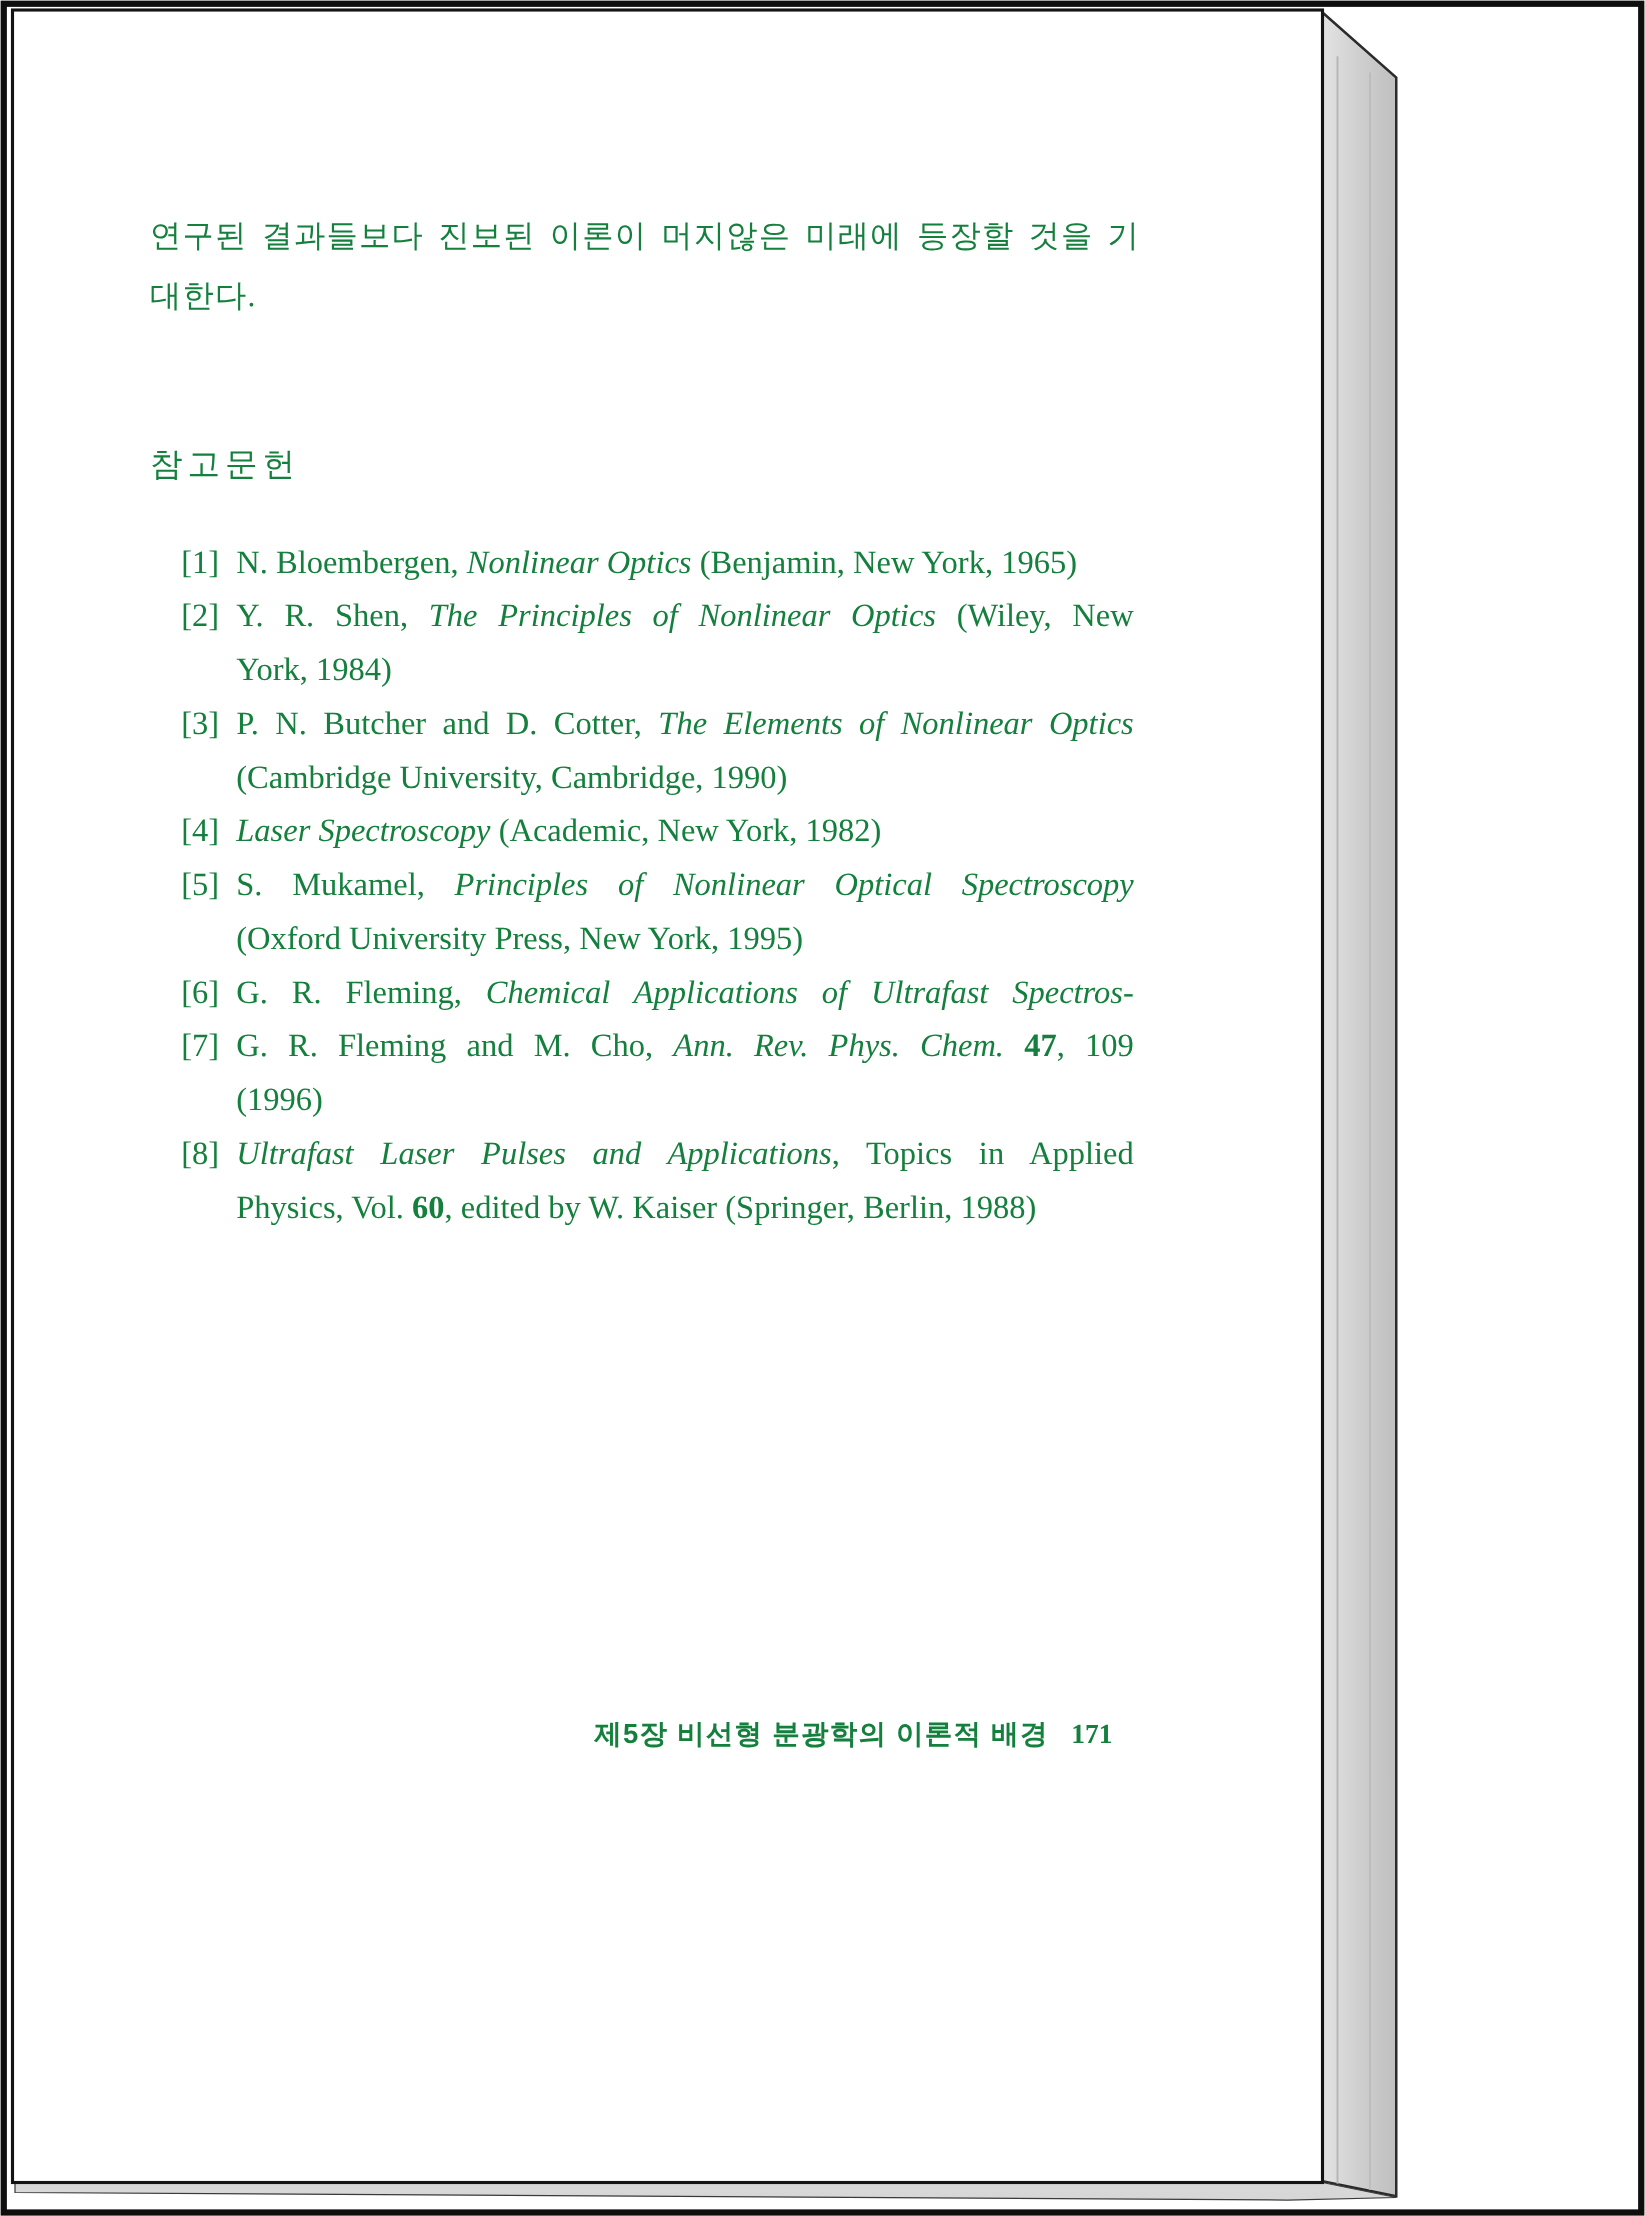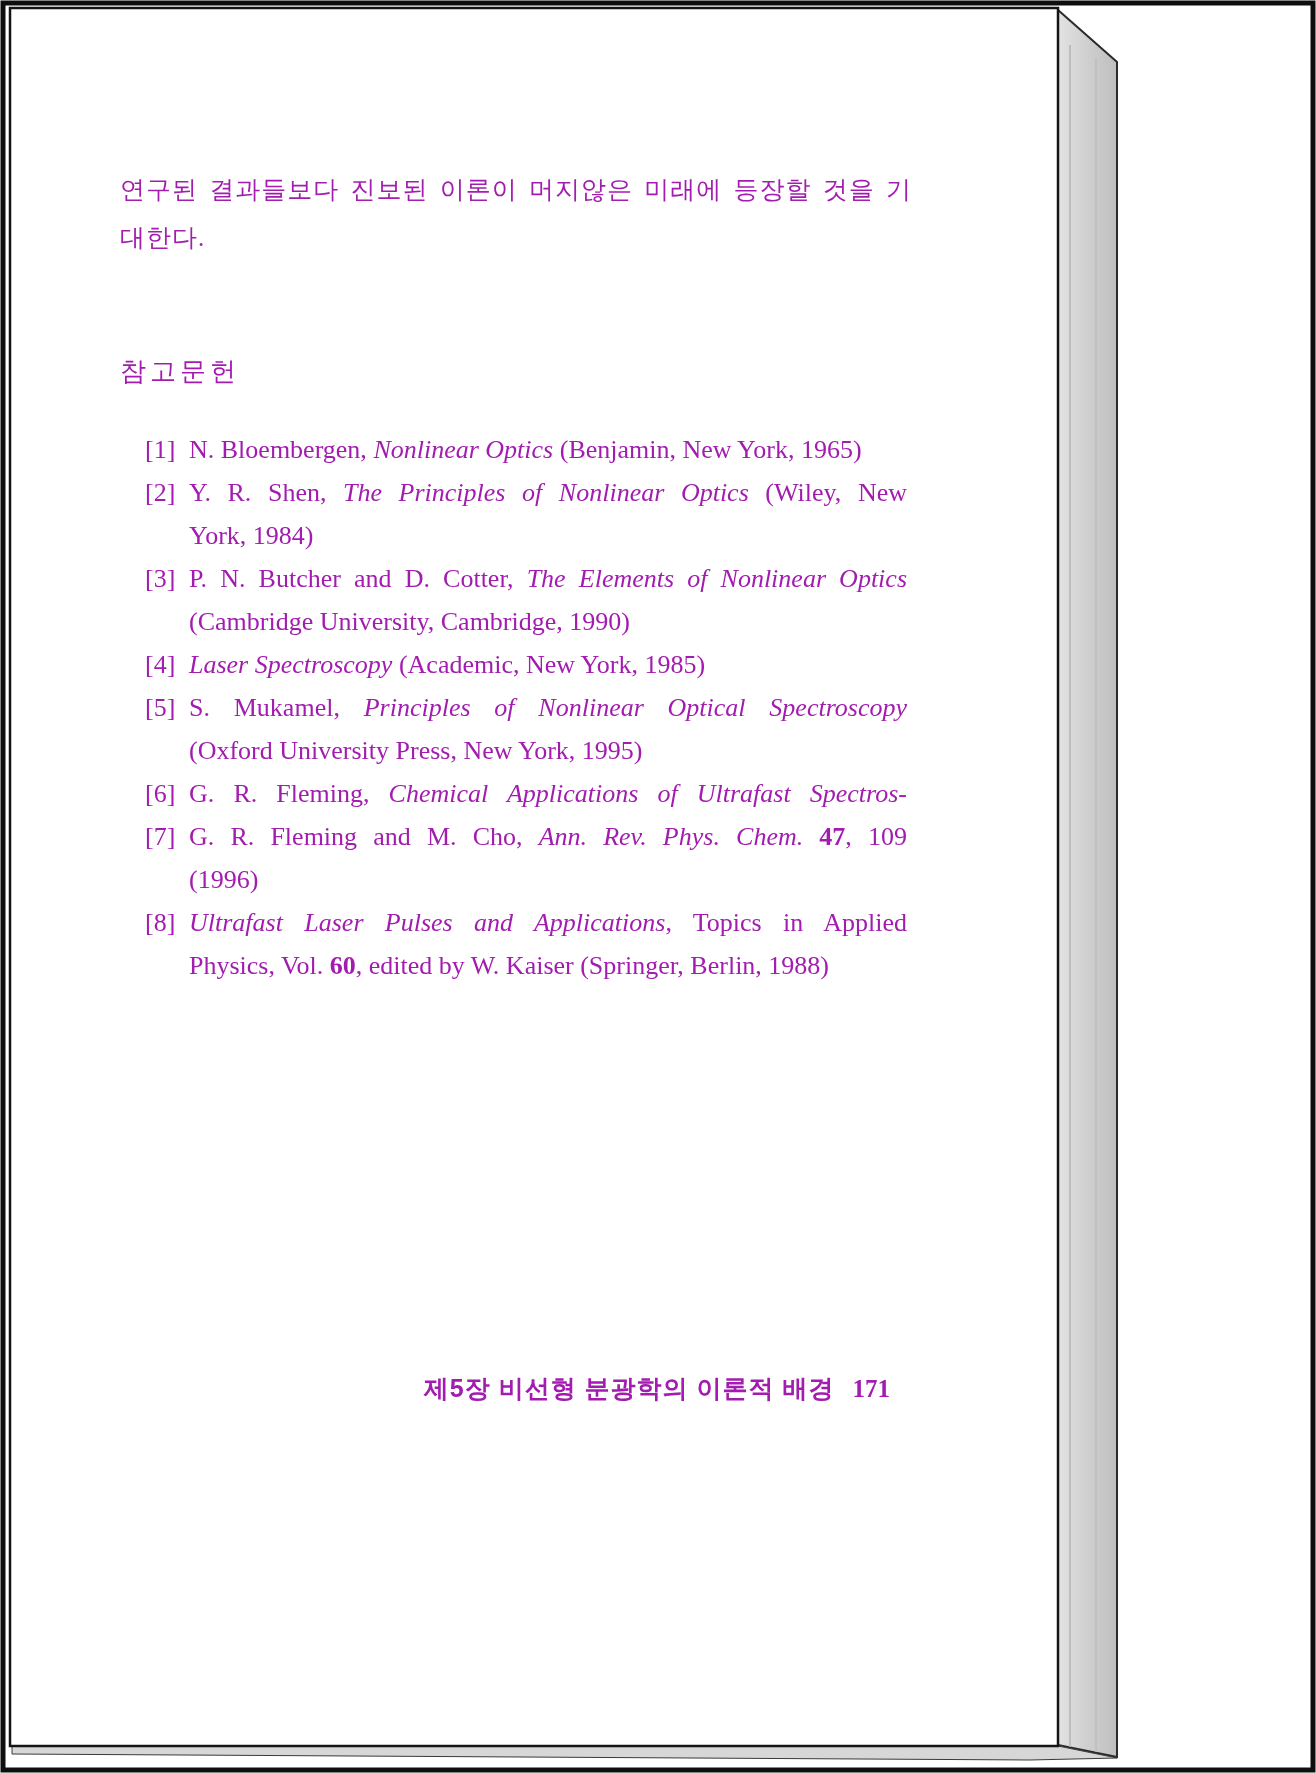--- a/index.html
+++ b/index.html
@@ -1,39 +1,39 @@
 <!DOCTYPE html>
 <html><head>
 <meta charset="utf-8">
 <style>
   html,body{margin:0;padding:0;background:#ffffff;}
   .canvas{
     position:relative;width:1316px;height:1773px;background:#ffffff;overflow:hidden;
-    font-family:"Liberation Serif","DejaVu Serif",serif;color:#a21caf;
+    font-family:"Liberation Serif","DejaVu Serif",serif;color:#15803d;
   }
   .book-svg{position:absolute;left:0;top:0;}
   .page{position:absolute;left:10px;top:8px;width:1048px;height:1737px;}
 
   .intro{position:absolute;left:110px;top:158px;width:792px;font-size:25px;line-height:48px;letter-spacing:1px;}
   .jl{text-align:justify;text-align-last:justify;}
 
   .section-title{position:absolute;left:110px;top:346px;width:792px;margin:0;text-align:left;
     font-size:26px;font-weight:500;letter-spacing:4px;}
 
   .refs{position:absolute;left:135px;top:420px;width:762px;font-size:26px;line-height:43px;}
   .ref{display:flex;}
   .ref-label{flex:0 0 44px;}
   .ref-body{flex:1;min-width:0;}
   .ref-line{text-align:justify;text-align-last:justify;}
   .ref-line.last{text-align-last:left;}
   .it{font-style:italic;}
   .bd{font-weight:700;}
 
   .footer{position:absolute;left:110px;top:1364px;width:792px;box-sizing:border-box;padding-right:22px;
-    text-align:right;font-size:25px;font-weight:700;}
+    text-align:right;font-size:22px;font-weight:700;}
   .footer .chapter{font-family:"Liberation Sans","DejaVu Sans",sans-serif;letter-spacing:1px;}
   .footer .pgnum{margin-left:18px;font-family:"Liberation Serif","DejaVu Serif",serif;}
 </style>
 </head>
 <body>
 
 <div class="canvas">
 
   <svg class="book-svg" width="1316" height="1773" viewBox="0 0 1316 1773">
     <defs>
@@ -77,21 +77,21 @@
         <div class="ref">
           <span class="ref-label">[3]</span>
           <div class="ref-body">
             <div class="ref-line"><span>P. N. Butcher and D. Cotter, </span><span class="it">The Elements of Nonlinear Optics</span></div>
             <div class="ref-line last"><span>(Cambridge University, Cambridge, 1990)</span></div>
           </div>
         </div>
         <div class="ref">
           <span class="ref-label">[4]</span>
           <div class="ref-body">
-            <div class="ref-line last"><span class="it">Laser Spectroscopy</span><span> (Academic, New York, 1985)</span></div>
+            <div class="ref-line last"><span class="it">Laser Spectroscopy</span><span> (Academic, New York, 1982)</span></div>
           </div>
         </div>
         <div class="ref">
           <span class="ref-label">[5]</span>
           <div class="ref-body">
             <div class="ref-line"><span>S. Mukamel, </span><span class="it">Principles of Nonlinear Optical Spectroscopy</span></div>
             <div class="ref-line last"><span>(Oxford University Press, New York, 1995)</span></div>
           </div>
         </div>
         <div class="ref">

